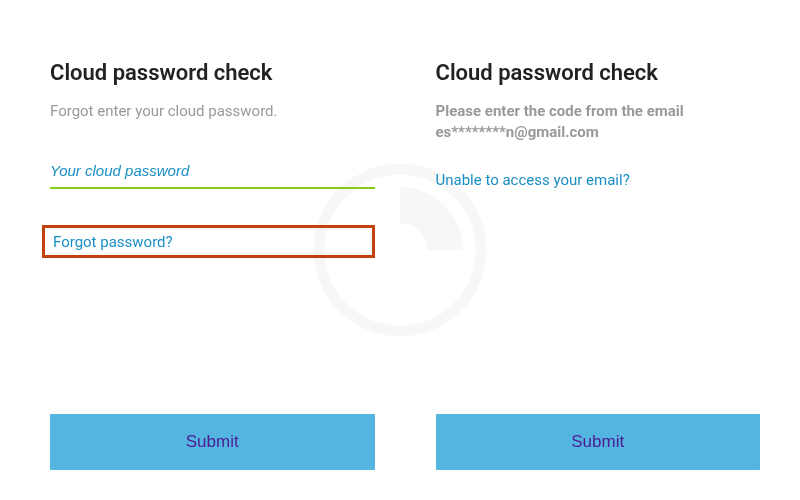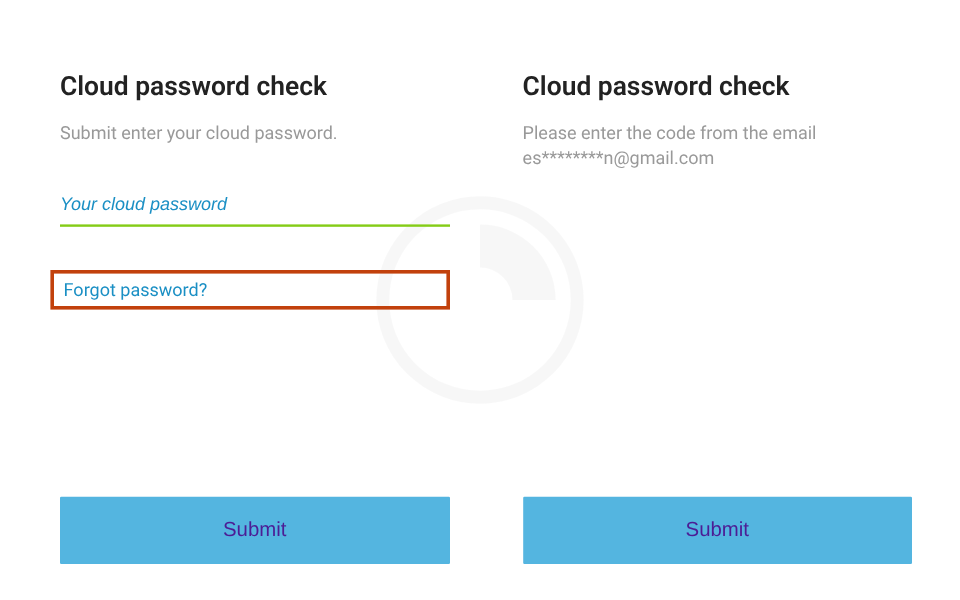--- a/index.html
+++ b/index.html
@@ -116,47 +116,49 @@
       height: 100%;
     }
     .spacer {
       flex: 1;
     }
     .panel-left .input-wrapper {
       margin-bottom: 36px;
     }
     .panel-right .panel-subtitle {
       margin-bottom: 28px;
+      font-weight: bold;
     }
   </style>
 </head>
 <body>
 
 <div class="watermark">
   <svg viewBox="0 0 100 100">
     <circle cx="50" cy="50" r="45" fill="none" stroke="#888" stroke-width="6"></circle>
     <path d="M 50 15 A 35 35 0 0 1 85 50 L 65 50 A 15 15 0 0 0 50 35 Z" fill="#888"></path>
   </svg>
 </div>
 
 <div class="container">
 
   <div class="panel panel-left">
     <h2 class="panel-title">Cloud password check</h2>
-    <p class="panel-subtitle">Submit enter your cloud password.</p>
+    <p class="panel-subtitle">Forgot enter your cloud password.</p>
     <div class="input-wrapper">
       <input type="password" class="input-field" placeholder="Your cloud password" style="">
     </div>
     <div class="highlight-box">
       <a class="secondary-link">Forgot password?</a>
     </div>
     <div class="spacer"></div>
     <button class="submit-button">Submit</button>
   </div>
 
   <div class="panel panel-right">
     <h2 class="panel-title">Cloud password check</h2>
     <p class="panel-subtitle">Please enter the code from the email es********n@gmail.com</p>
+    <a class="secondary-link">Unable to access your email?</a>
     <div class="spacer"></div>
     <button class="submit-button">Submit</button>
   </div>
 
 </div>
 
 </body></html>

